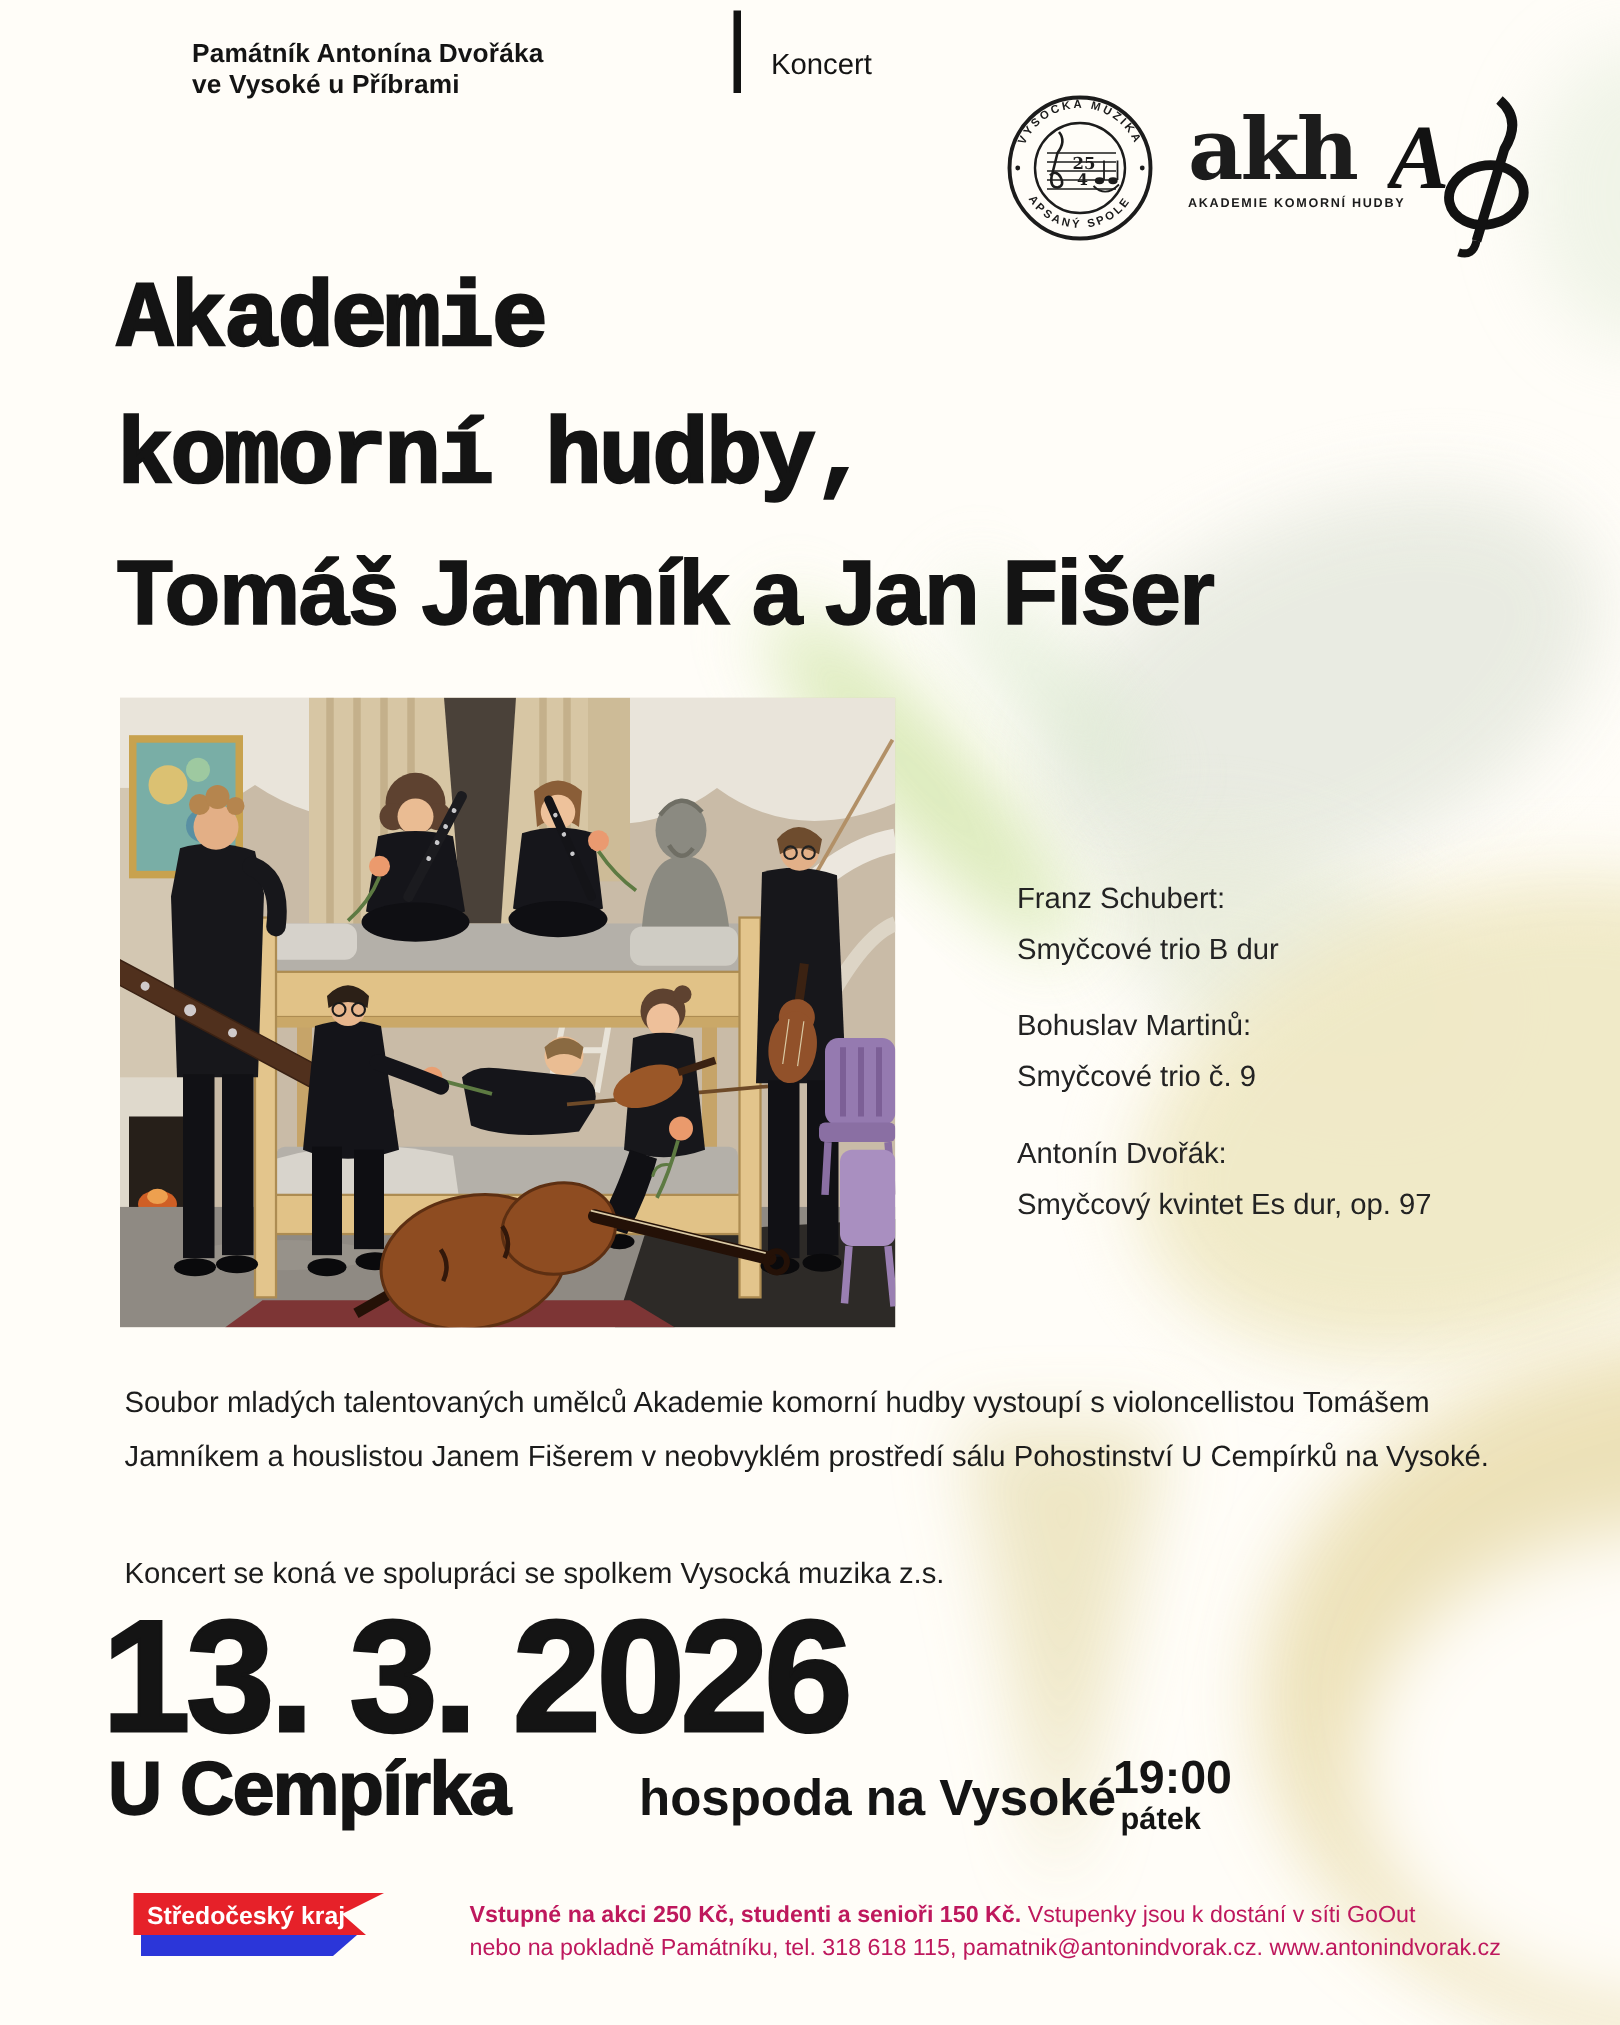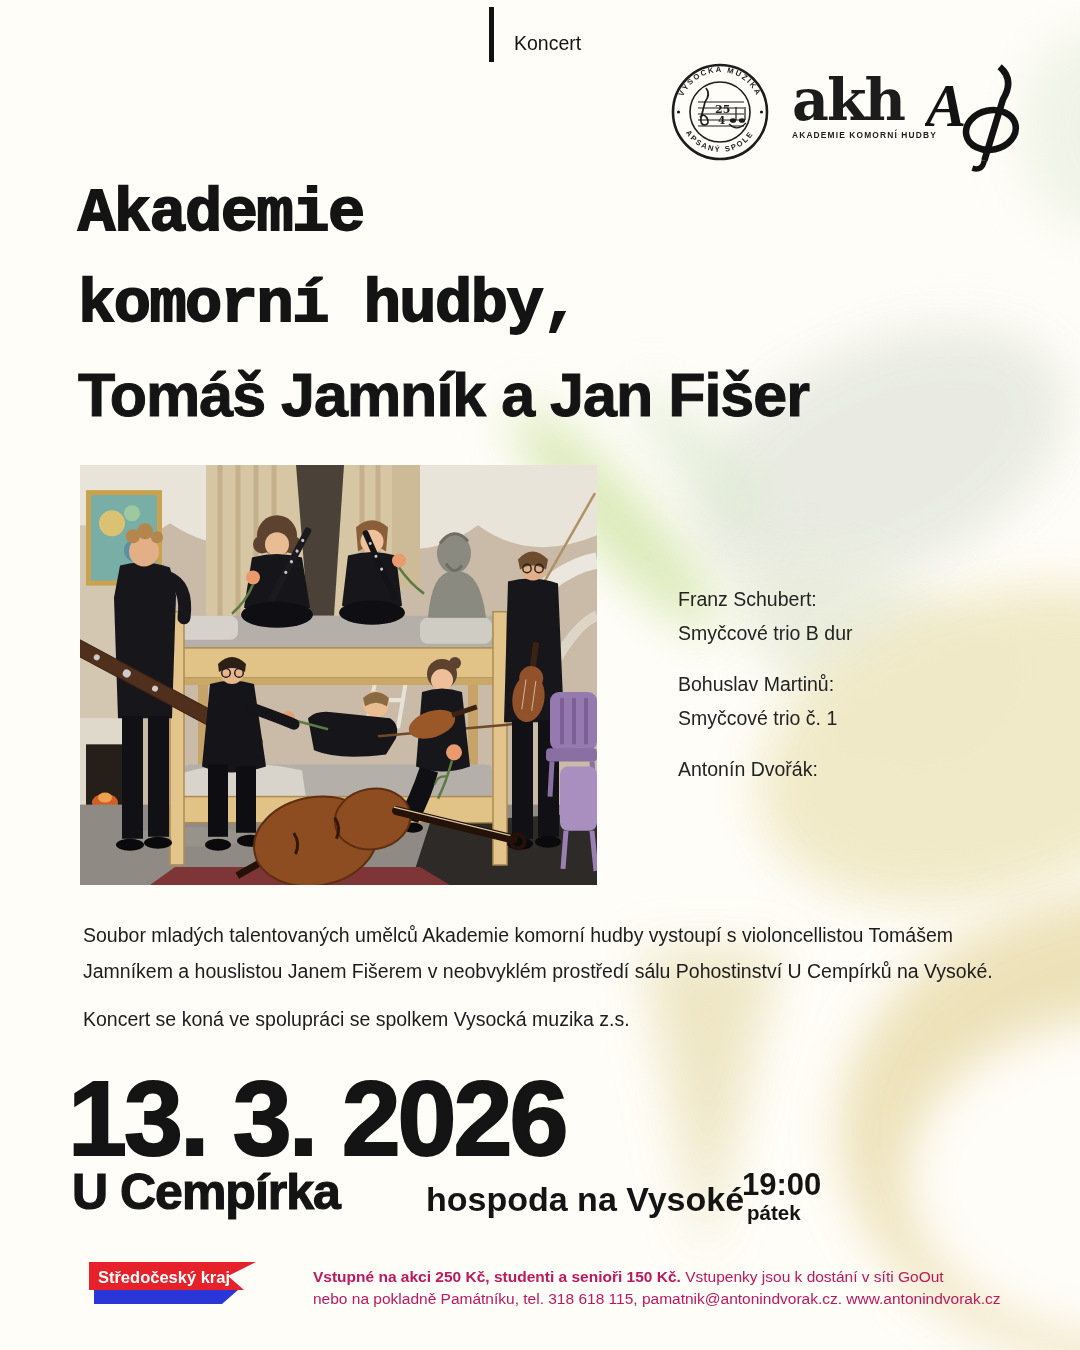--- a/index.html
+++ b/index.html
@@ -28,21 +28,21 @@
   }
   
   .photo{left:80px;top:465px;width:517px;height:420px;overflow:hidden;}
   .photo svg{display:block;width:100%;height:100%;}
   
   .program{left:678px;top:582px;font-size:19.5px;line-height:34px;color:#232323;}
   .program-item{margin-bottom:17px;}
   
   .description{left:83px;top:917px;width:935px;font-size:19.5px;line-height:36px;color:#1c1c1c;}
   .description p{margin:0;}
-  .description p + p{margin-top:12px;}
+  .description p + p{margin-top:42px;}
   
   .date{left:68px;top:1058px;font-size:106px;font-weight:700;letter-spacing:-3px;
         -webkit-text-stroke:2px #141414;}
   .venue{left:72px;top:1163px;font-size:50px;font-weight:700;letter-spacing:-1px;
         -webkit-text-stroke:1.2px #141414;}
   .venue-note{left:426px;top:1180px;font-size:34px;font-weight:700;}
   .time-block{left:742px;top:1169px;text-align:left;}
   .time{font-size:31px;font-weight:700;line-height:32px;}
   .day{font-size:20.5px;font-weight:700;line-height:24px;padding-left:5px;}
   
@@ -71,20 +71,24 @@
     <ellipse cx="860" cy="640" rx="130" ry="70" fill="#e6ead8" opacity="0.8" filter="url(#soft)" transform="rotate(25 860 640)"></ellipse>
     <ellipse cx="615" cy="520" rx="150" ry="32" fill="#cfe4a4" opacity="0.8" filter="url(#soft)" transform="rotate(48 615 520)"></ellipse>
     <ellipse cx="700" cy="460" rx="95" ry="26" fill="#dcead0" opacity="0.7" filter="url(#soft)" transform="rotate(48 700 460)"></ellipse>
     <ellipse cx="990" cy="745" rx="240" ry="150" fill="#f0e9c6" opacity="0.95" filter="url(#soft)" transform="rotate(-18 990 745)"></ellipse>
     <ellipse cx="1090" cy="130" rx="70" ry="100" fill="#e6eedd" opacity="0.6" filter="url(#soft)"></ellipse>
     <path d="M640,950 L780,950 L705,1260 Z" fill="#ece4c0" opacity="0.9" filter="url(#soft)"></path>
     <ellipse cx="1160" cy="1130" rx="320" ry="240" fill="#ebdfb2" opacity="0.9" filter="url(#soft)"></ellipse>
     <ellipse cx="1140" cy="1180" rx="235" ry="165" fill="#fffdf8" filter="url(#soft)"></ellipse>
   </svg>
 
+  <div class="layer abs brand">
+    <div>Památník Antonína Dvořáka</div>
+    <div>ve Vysoké u Příbrami</div>
+  </div>
   <div class="layer abs divider"></div>
   <div class="layer abs event-type">Koncert</div>
 
   <svg class="layer abs seal" viewBox="0 0 100 100">
     <circle cx="50" cy="50" r="47" fill="none" stroke="#1c1c1c" stroke-width="2.6"></circle>
     <circle cx="50" cy="50" r="30" fill="none" stroke="#1c1c1c" stroke-width="1.6"></circle>
     <circle cx="8.5" cy="50" r="1.6" fill="#1c1c1c"></circle>
     <circle cx="91.5" cy="50" r="1.6" fill="#1c1c1c"></circle>
     <defs>
       <path id="arcTop" d="M10.6,56.9 A40,40 0 1 1 89.4,56.9"></path>
@@ -338,24 +342,25 @@
     </svg>
   </div>
 
   <div class="layer abs program">
     <div class="program-item">
       <div>Franz Schubert:</div>
       <div>Smyčcové trio B dur</div>
     </div>
     <div class="program-item">
       <div>Bohuslav Martinů:</div>
-      <div>Smyčcové trio č. 1</div>
+      <div>Smyčcové trio č. 9</div>
     </div>
     <div class="program-item">
       <div>Antonín Dvořák:</div>
+      <div>Smyčcový kvintet Es dur, op. 97</div>
     </div>
   </div>
 
   <div class="layer abs description">
     <p>Soubor mladých talentovaných umělců Akademie komorní hudby vystoupí s violoncellistou Tomášem Jamníkem a houslistou Janem Fišerem v neobvyklém prostředí sálu Pohostinství U Cempírků na Vysoké.</p>
     <p>Koncert se koná ve spolupráci se spolkem Vysocká muzika z.s.</p>
   </div>
 
   <div class="layer abs date">13. 3. 2026</div>
   <div class="layer abs venue">U Cempírka</div>

